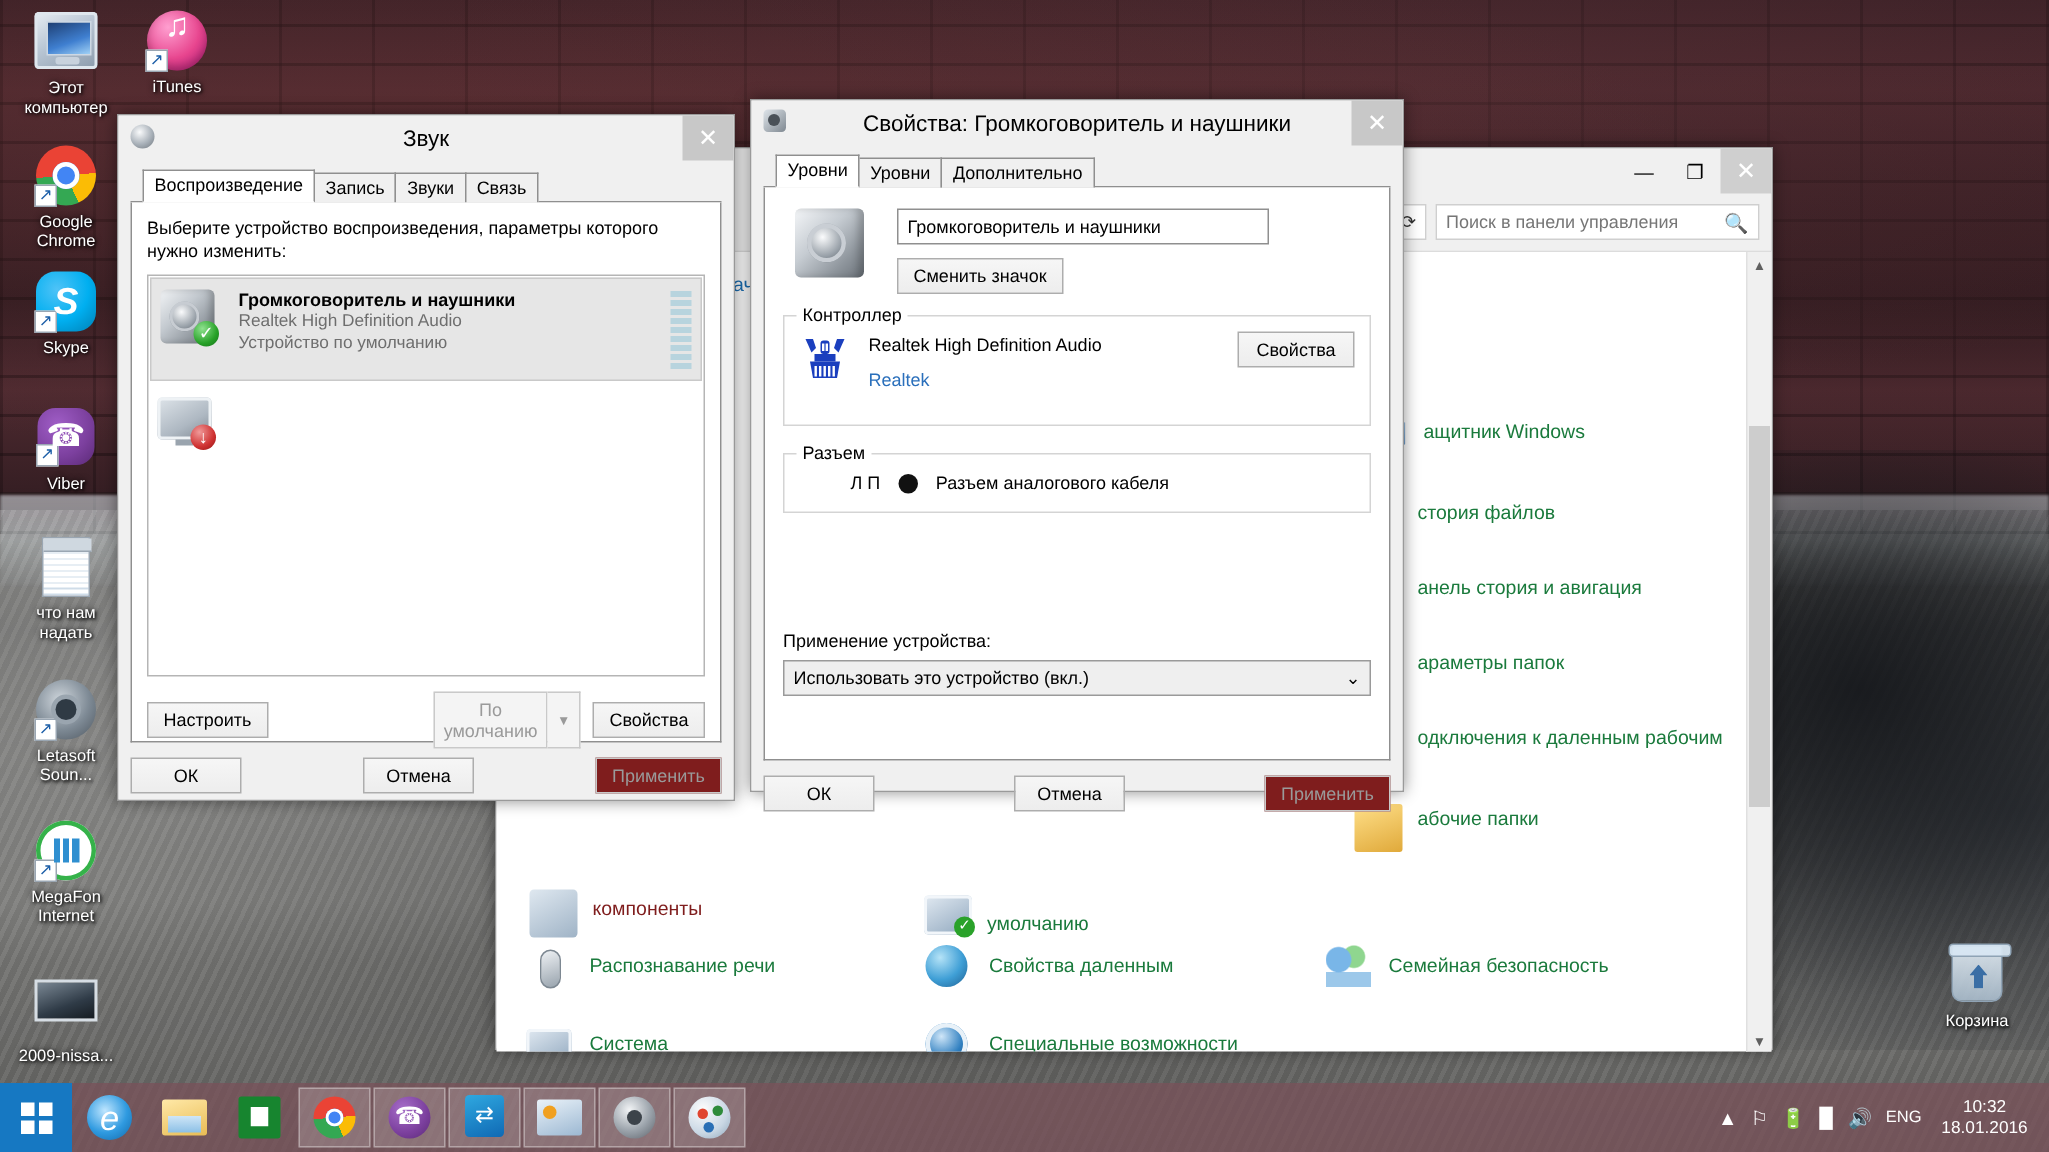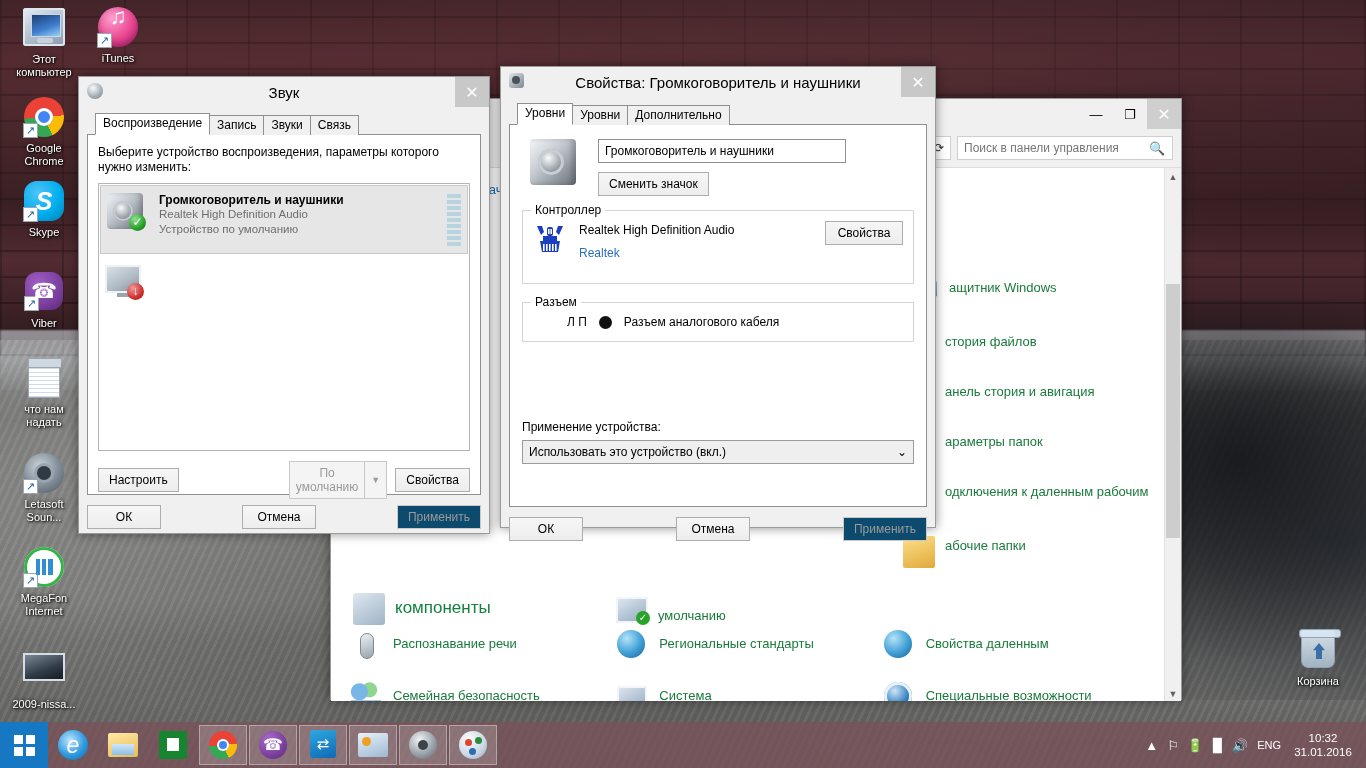--- a/index.html
+++ b/index.html
@@ -159,21 +159,21 @@
   }
   .tab.active { background: #fff; z-index:2; padding-bottom: 4px; top: 1px; border-bottom: 1px solid #fff;}
 
   
   .btn {
     background: linear-gradient(to bottom,#f6f6f6,#ededed);
     border: 1px solid #adadad; padding: 4px 10px; font-size: 12px;
     color: #000; cursor: default; min-width: 74px; text-align:center;
     font-family: "Liberation Sans", sans-serif;
   }
-  .btn.disabled { color: #9a9a9a; border-color:#c9c9c9; background:#0c4a6e; }
+  .btn.disabled { color: #9a9a9a; border-color:#c9c9c9; background:#7f1d1d; }
 
   
   .group { border: 1px solid #d4d4d4; position: relative; padding: 12px 10px 10px; }
   .group > .glabel {
     position: absolute; top: -8px; left: 8px; background: #fff; padding: 0 4px; font-size: 12px;
   }
 
   
   #sound-win { left: 78px; top: 76px; width: 412px; height: 458px; }
   #sound-win .content { background:#f0f0f0; height: calc(100% - 30px); padding: 6px 8px 8px; }
@@ -479,39 +479,33 @@
         <div class="ct">одключения к даленным рабочим</div>
       </div>
       <div class="cpi" style="min-height:50px">
         <div class="ci ci-folder"></div>
         <div class="ct">абочие папки</div>
       </div>
     </div>
 
     <div style="position:absolute; left:22px; top:425px; display:flex; gap:10px; align-items:flex-start;">
       <div class="ci ci-generic" style="width:32px;height:32px"></div>
-      <div class="ct" style="color:#15803d;font-size:17px;padding-top:5px">компоненты</div>
+      <div class="ct" style="color:#7f1d1d;font-size:13px;padding-top:5px">компоненты</div>
     </div>
     <div style="position:absolute; left:285px; top:425px; display:flex; gap:10px; align-items:flex-end;">
       <div class="ci ci-monitor ci-ok-badge" style="width:32px;height:26px;position:relative"></div>
       <div class="ct" style="color:#1a7a3c;font-size:13px;padding-top:5px">умолчанию</div>
     </div>
 
     <div id="cp-grid" style="position:absolute; left:0; right:17px; top:452px;">
       <div class="cpi">
         <div class="ci">
             <div class="ci-mic"></div>
           </div>
         <div class="ct">Распознавание речи</div>
-      </div>
-      <div class="cpi">
-        <div class="ci">
-            <div class="ci-globe"></div>
-          </div>
-        <div class="ct">Региональные стандарты</div>
       </div>
       <div class="cpi">
         <div class="ci">
             <div class="ci-globe"></div>
           </div>
         <div class="ct">Свойства даленным</div>
       </div>
 
       <div class="cpi">
         <div class="ci">
@@ -745,16 +739,16 @@
 
   <div id="tray">
     <span class="tg">▲</span>
     <span class="tg">⚐</span>
     <span class="tg">🔋</span>
     <span class="tg">▉</span>
     <span class="tg">🔊</span>
     <span>ENG</span>
     <div id="clock">
       <div>10:32</div>
-      <div>31.01.2016</div>
+      <div>18.01.2016</div>
     </div>
   </div>
 </div>
 
 </body></html>

